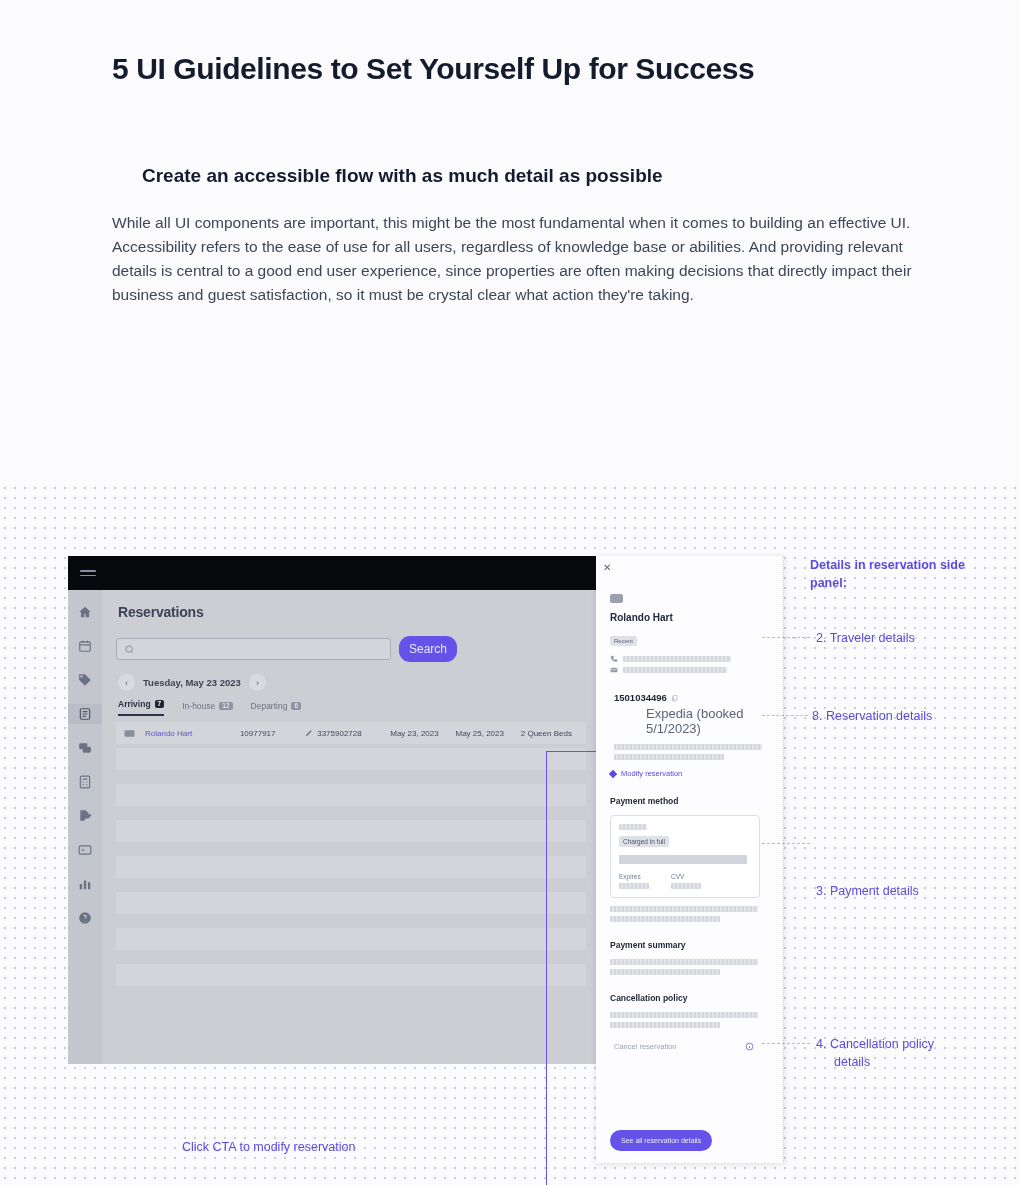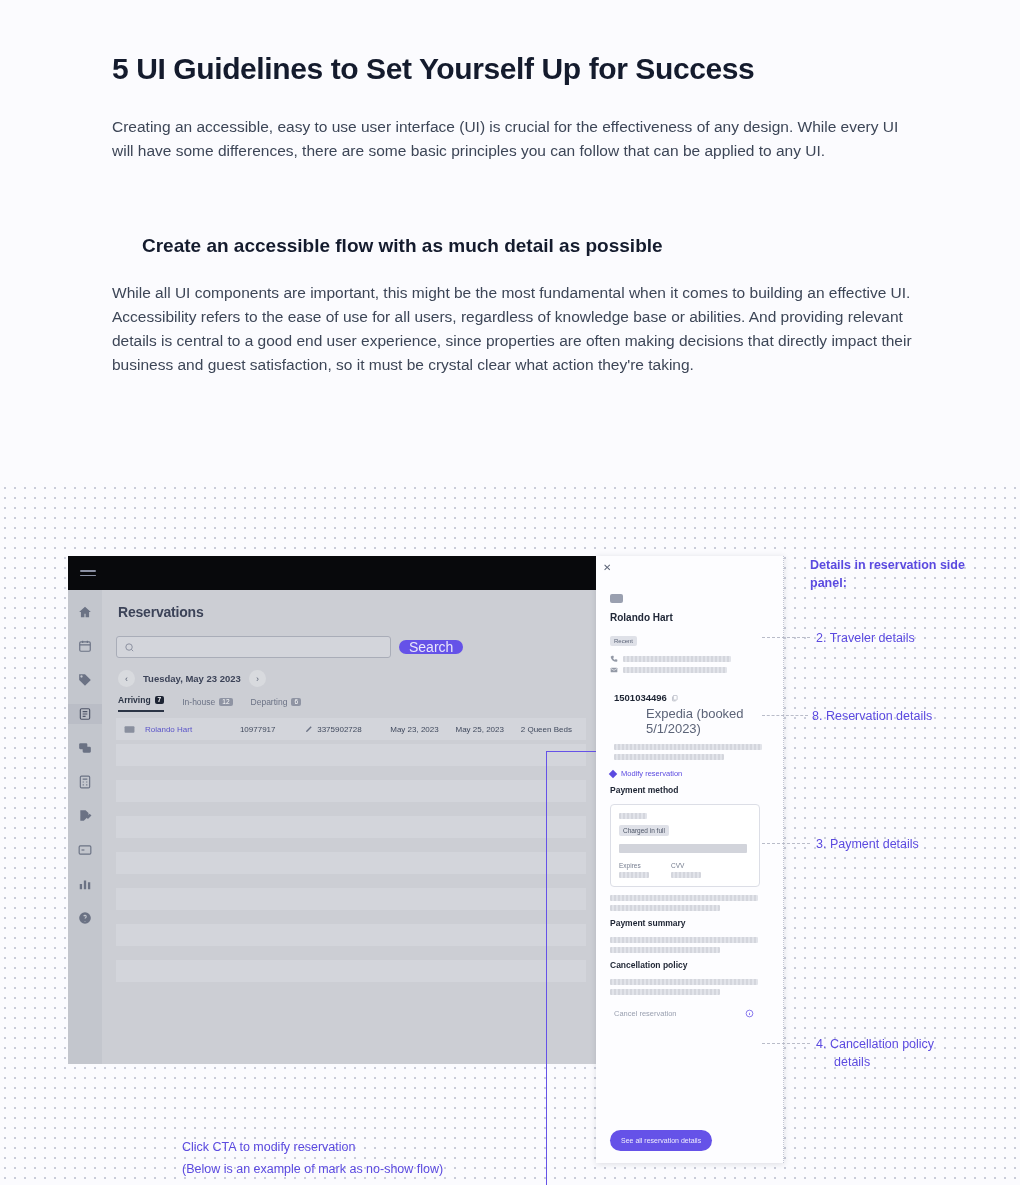--- a/index.html
+++ b/index.html
@@ -51,22 +51,22 @@
   .page-title{font-size:14px;font-weight:bold;color:#3c4358;margin:0 0 16px 2px;letter-spacing:-.2px;}
   .srow{display:flex;align-items:center;gap:8px;margin-bottom:9px;}
   .field{
     height:22px;background:#d3d5db;border:1px solid #a9adb8;border-radius:3px;
     display:flex;align-items:center;padding:0 7px;box-sizing:border-box;
   }
   .field.search{width:275px;}
   .field.date{width:130px;}
   .f-ic{width:11px;height:11px;opacity:.75;}
   .pill{
-    background:#6552e8;color:#e9e6fb;border-radius:11px;height:14px;
-    min-width:44px;padding:0 10px;font-size:14px;display:flex;
+    background:#6552e8;color:#e9e6fb;border-radius:11px;height:26px;
+    min-width:44px;padding:0 10px;font-size:12px;display:flex;
     align-items:center;justify-content:center;border:none;
   }
   .datenav{display:flex;align-items:center;gap:8px;margin:12px 0 6px 2px;}
   .arrowbtn{
     width:17px;height:17px;border-radius:50%;background:#d8dade;
     display:flex;align-items:center;justify-content:center;font-size:9px;color:#5a6275;
   }
   .datelabel{font-size:9.5px;font-weight:bold;color:#3c4358;}
   .tabs{display:flex;gap:18px;align-items:flex-end;margin:8px 0 0 2px;border-bottom:0;}
   .tab{font-size:8.5px;color:#6b7285;padding-bottom:5px;display:flex;gap:4px;align-items:center;}
@@ -114,21 +114,21 @@
   .blur.w1{width:108px;} .blur.w2{width:104px;} .blur.w6{width:76px;}
   .blur.w7{width:148px;} .blur.w8{width:110px;}
   .conf-no{font-size:9.5px;font-weight:bold;color:#1d2433;margin:18px 0 3px 4px;display:flex;gap:4px;align-items:center;}
   .copy-ic{width:7px;height:8px;opacity:.6;}
   .src-line{font-size:13px;color:#5c6478;margin:0 0 8px 4px;padding-left:32px;}
   .modify{
     display:flex;align-items:center;gap:5px;color:#5b4ae0;font-size:7.5px;
     margin-top:9px;
   }
   .diamond{width:6px;height:6px;background:#5b4ae0;transform:rotate(45deg);flex:none;}
-  .sec-h{font-size:8.5px;font-weight:bold;color:#1d2433;margin:7px 0 9px 0;}
+  .sec-h{font-size:8.5px;font-weight:bold;color:#1d2433;margin:18px 0 9px 0;}
   .card{
     border:1px solid #dcdee6;border-radius:4px;padding:8px;width:150px;
     box-sizing:border-box;background:#fff;
   }
   .charged{
     display:inline-block;background:#dfe1e8;color:#4d5567;font-size:6.5px;
     padding:2px 4px;border-radius:2px;margin:6px 0 8px 0;
   }
   .cardbar{height:9px;background:#d2d4db;width:128px;border-radius:1px;margin-bottom:9px;}
   .expcvv{display:flex;gap:22px;}
@@ -143,21 +143,21 @@
     position:absolute;left:14px;bottom:12px;background:#6552e8;color:#efedfd;
     border-radius:12px;height:21px;padding:0 11px;font-size:7px;
     display:flex;align-items:center;justify-content:center;border:none;
   }
 
   
   .ann{position:absolute;color:#5b4ae0;font-size:12.5px;line-height:18px;}
   .ann.head{left:810px;top:556px;font-weight:bold;width:160px;}
   .ann.a1{left:816px;top:629px;}
   .ann.a2{left:812px;top:707px;}
-  .ann.a3{left:816px;top:835px;}
+  .ann.a3{left:816px;top:882px;}
   .ann.a4{left:816px;top:1035px;width:150px;text-indent:0;}
   .ann.a4 .ind{display:block;padding-left:18px;}
   .ann.caption{left:182px;top:1136px;line-height:22px;}
 
   .lead{
     position:absolute;height:0;border-top:1px dashed #b9bcc9;
   }
   .l1{left:762px;top:637px;width:48px;}
   .l2{left:762px;top:715px;width:46px;}
   .l3{left:762px;top:843px;width:48px;}
@@ -168,21 +168,20 @@
   
   .conn{position:absolute;border-color:#6552e8;}
   .conn-h{left:546px;top:751px;width:66px;height:0;border-top:1.2px solid #6552e8;}
   .conn-v{left:546px;top:751px;width:0;height:434px;border-left:1.2px solid #6552e8;}
 </style>
 </head>
 <body>
 
 <div class="article">
   <h1 class="art-title">5 UI Guidelines to Set Yourself Up for Success</h1>
-  <p class="art-p">Creating an accessible, easy to use user interface (UI) is crucial for the effectiveness of any design. While every UI will have some differences, there are some basic principles you can follow that can be applied to any UI.</p>
   <h2 class="sub-head">Create an accessible flow with as much detail as possible</h2>
   <p class="art-p second">While all UI components are important, this might be the most fundamental when it comes to building an effective UI. Accessibility refers to the ease of use for all users, regardless of knowledge base or abilities. And providing relevant details is central to a good end user experience, since properties are often making decisions that directly impact their business and guest satisfaction, so it must be crystal clear what action they're taking.</p>
 </div>
 
 <div class="dots"></div>
 
 <div class="app">
 
   <div class="app-topbar">
     <div class="hamburger">
@@ -408,14 +407,13 @@
 <div class="lead l3"></div>
 <div class="ann a3">3. Payment details</div>
 <div class="lead l4"></div>
 <div class="ann a4">
   <span>4. Cancellation policy</span>
   <span class="ind">details</span>
 </div>
 
 <div class="ann caption">
   <div>Click CTA to modify reservation</div>
-  <div>(Below is an example of mark as no-show flow)</div>
 </div>
 
 </body></html>

